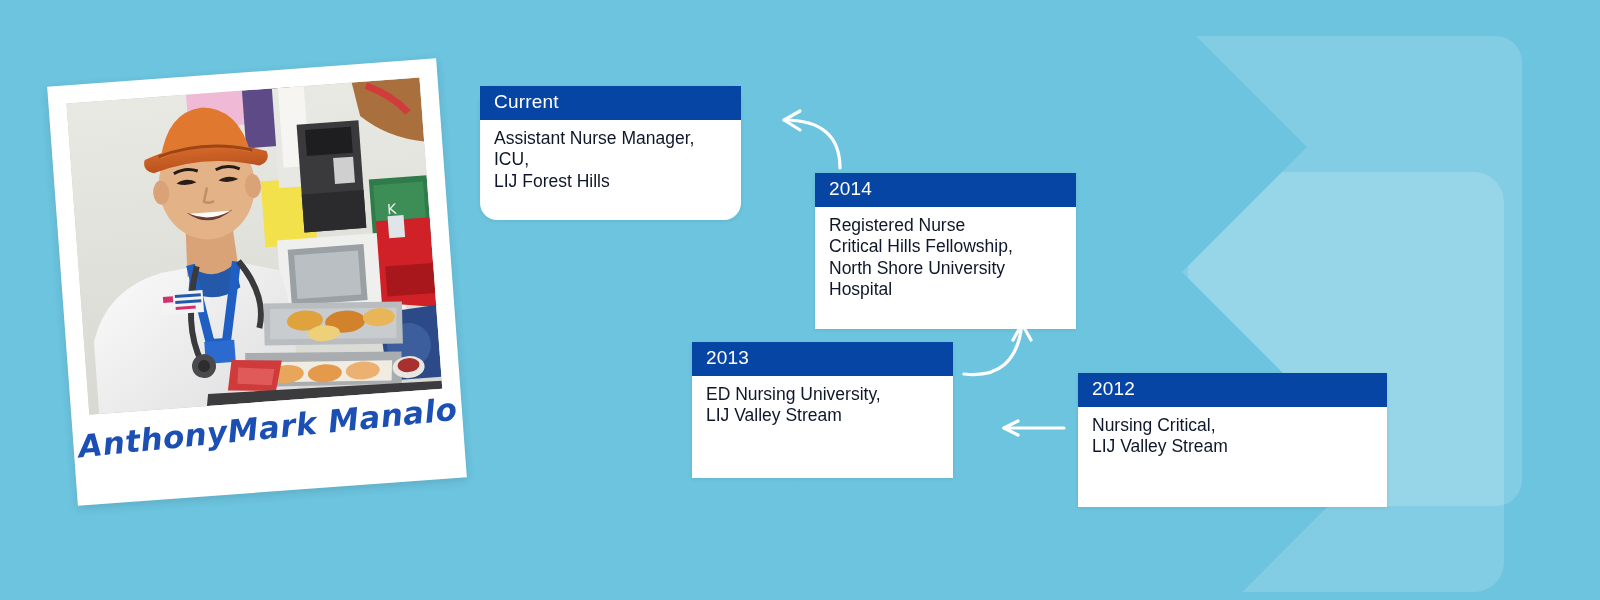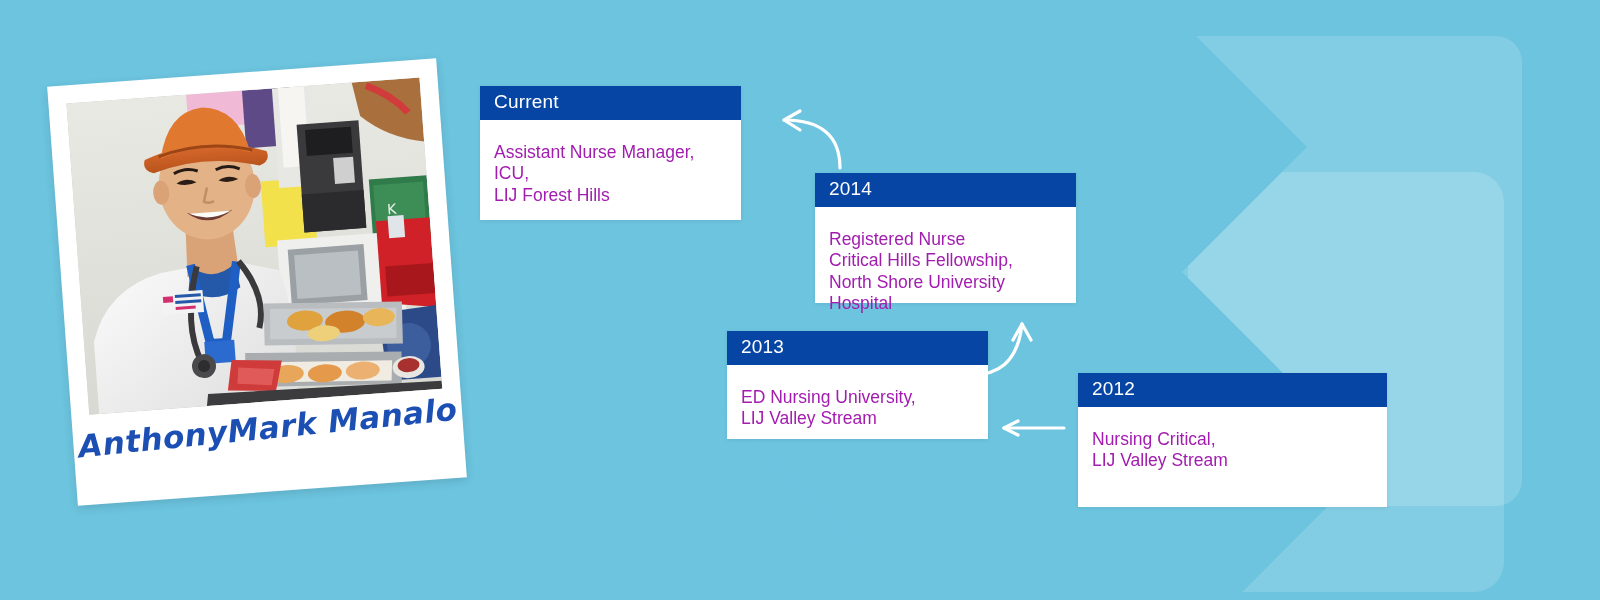--- a/index.html
+++ b/index.html
@@ -83,30 +83,30 @@
   .card-head {
     background: #0745a5;
     color: #ffffff;
     font-size: 19px;
     font-weight: 400;
     padding: 6px 14px 7px 14px;
     line-height: 1.1;
     letter-spacing: 0.2px;
   }
   .card-body {
-    color: #a21caf;
+    color: #0f172a;
     font-size: 17.5px;
     line-height: 1.22;
-    padding: 22px 14px 10px 14px;
+    padding: 8px 14px 10px 14px;
     white-space: pre-line;
   }
 
-  #card-current { left: 480px; top: 86px;  width: 261px; height: 134px; }
-  #card-2014    { left: 815px; top: 173px; width: 261px; height: 130px; }
-  #card-2013    { left: 692px; top: 331px; width: 261px; height: 108px; margin-left: 35px; }
+  #card-current { left: 480px; top: 86px;  width: 261px; height: 134px; border-radius: 17px; }
+  #card-2014    { left: 815px; top: 173px; width: 261px; height: 156px; }
+  #card-2013    { left: 692px; top: 342px; width: 261px; height: 136px; }
   #card-2012    { left: 1078px;top: 373px; width: 309px; height: 134px; }
 
   
   .arrow {
     position: absolute;
     pointer-events: none;
   }
   #arrow-1 { left: 758px; top: 108px;  width: 90px;  height: 64px; }
   #arrow-2 { left: 960px; top: 310px;  width: 80px;  height: 72px; }
   #arrow-3 { left: 998px; top: 418px;  width: 68px;  height: 20px; }

